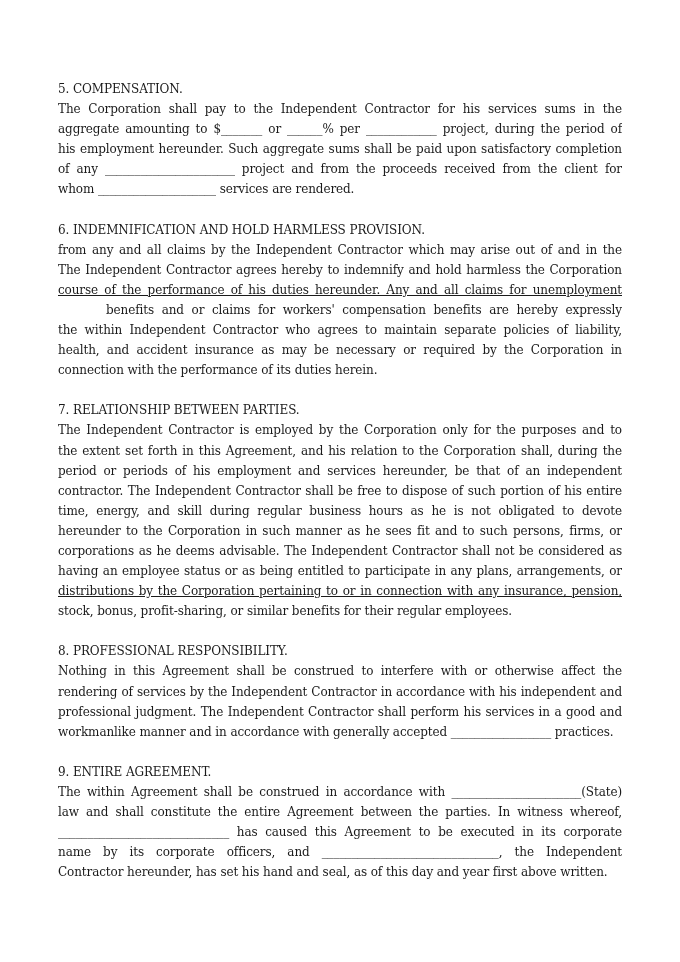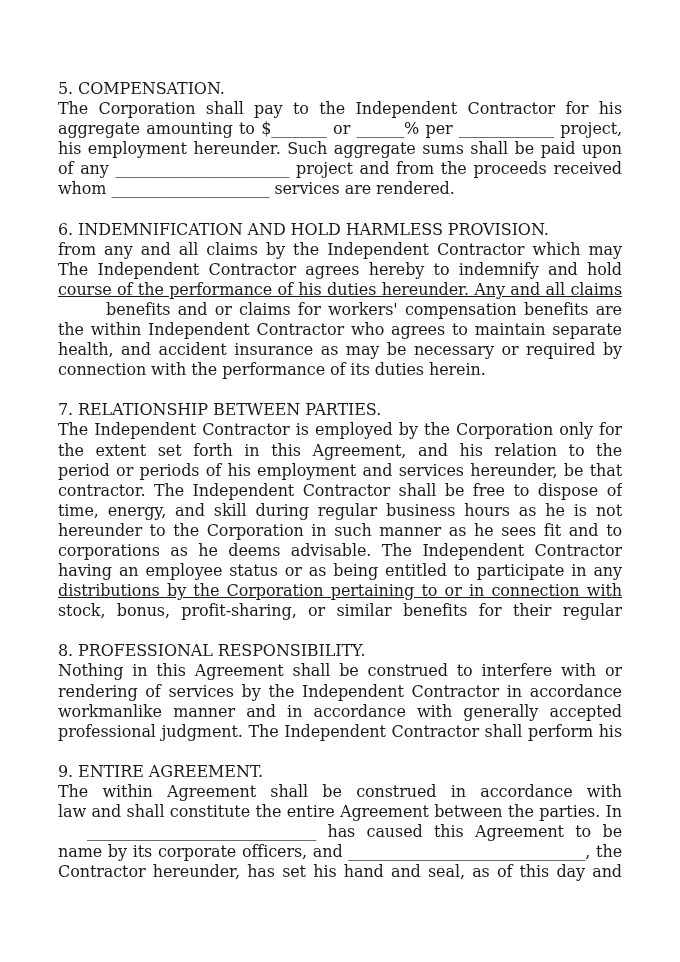--- a/index.html
+++ b/index.html
@@ -1,20 +1,20 @@
 <!DOCTYPE html>
 <html><head>
   <meta charset="utf-8">
   <style>
     html, body { margin: 0; padding: 0; background: #ffffff; }
     body { width: 680px; height: 962px; position: relative; overflow: hidden; }
     .page {
       position: absolute; left: 58px; top: 79px; width: 564px;
       font-family: "DejaVu Serif", "Liberation Serif", serif;
-      font-size: 16px; color: #1a1a1a; letter-spacing: -0.1px;
+      font-size: 12px; color: #1a1a1a; letter-spacing: -0.1px;
     }
     .section { margin-bottom: 20px; }
     .line {
       height: 20.1px; line-height: 20.1px; white-space: nowrap;
       text-align: justify; text-align-last: justify; overflow: hidden;
     }
     .line.last { text-align-last: left; }
     .heading { text-align-last: left; }
   </style>
 </head>
@@ -52,25 +52,25 @@
     <div class="line" style="white-space: normal; word-spacing: 0px;">corporations as he deems advisable.  The Independent Contractor shall not be considered as</div>
     <div class="line" style="white-space: normal; word-spacing: 0px;">having an employee status or as being entitled to participate in any plans, arrangements, or</div>
     <div class="line" style="white-space: normal; word-spacing: 0px; text-decoration: underline;">distributions by the Corporation pertaining to or in connection with any insurance, pension,</div>
     <div class="line last" style="white-space: normal; word-spacing: 0px;">stock, bonus, profit-sharing, or similar benefits for their regular employees.</div>
   </div>
 
   <div class="section">
     <div class="line heading" style="white-space: normal; word-spacing: 0px;">8.  PROFESSIONAL RESPONSIBILITY.</div>
     <div class="line" style="white-space: normal; word-spacing: 0px;"> Nothing in this Agreement shall be construed to interfere with or otherwise affect the</div>
     <div class="line" style="white-space: normal; word-spacing: 0px;">rendering of services by the Independent Contractor in accordance with his independent and</div>
+    <div class="line" style="white-space: normal; word-spacing: 0px;">professional judgment.  The Independent Contractor shall perform his services in a good and</div>
     <div class="line last" style="white-space: normal; word-spacing: 0px;">workmanlike manner and in accordance with generally accepted _________________ practices.</div>
-    <div class="line" style="white-space: normal; word-spacing: 0px;">professional judgment.  The Independent Contractor shall perform his services in a good and</div>
   </div>
 
   <div class="section">
     <div class="line heading" style="white-space: normal; word-spacing: 0px;">9.  ENTIRE AGREEMENT.</div>
     <div class="line" style="white-space: normal; word-spacing: 0px;"> The within Agreement shall be construed in accordance with ______________________(State)</div>
     <div class="line" style="white-space: normal; word-spacing: 0px;">law and shall constitute the entire Agreement between the parties.  In witness whereof,</div>
-    <div class="line" style="white-space: normal; word-spacing: 0px; margin-left: 29px;">_____________________________ has caused this Agreement to be executed in its corporate</div>
+    <div class="line" style="white-space: normal; word-spacing: 0px;">_____________________________ has caused this Agreement to be executed in its corporate</div>
     <div class="line" style="white-space: normal; word-spacing: 0px;">name by its corporate officers, and ______________________________, the Independent</div>
     <div class="line last" style="white-space: normal; word-spacing: 0px;">Contractor hereunder, has set his hand and seal, as of this day and year first above written.</div>
   </div>
 </div>
 
 </body></html>

